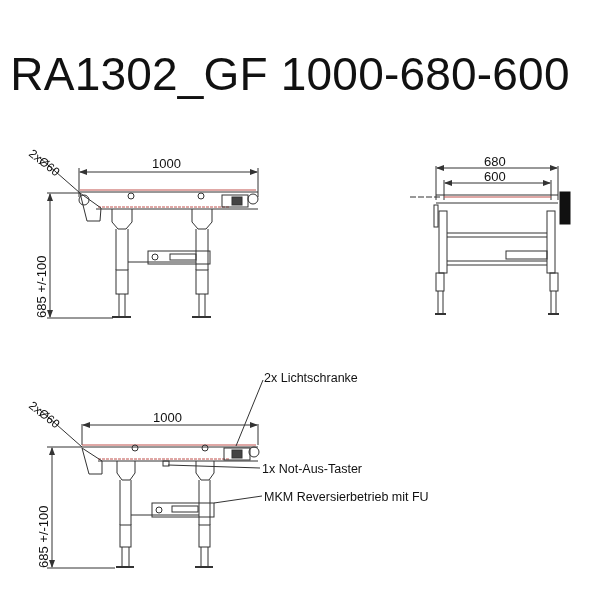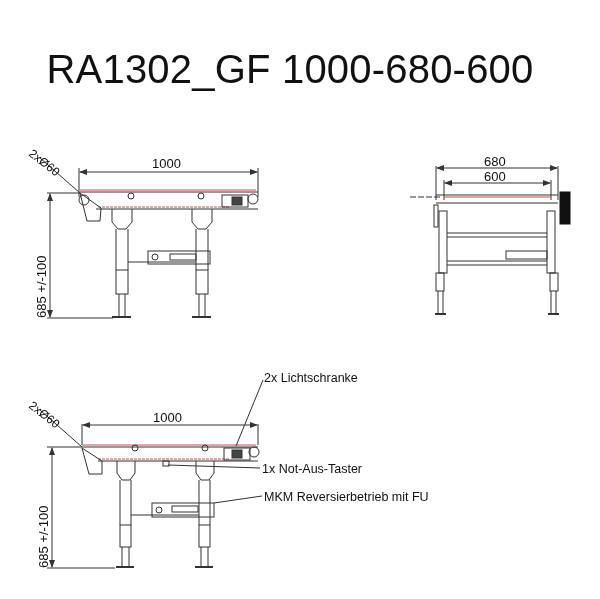--- a/index.html
+++ b/index.html
@@ -1,17 +1,17 @@
 <!DOCTYPE html>
 <html><head>
 <meta charset="utf-8">
 <style>
   html,body{margin:0;padding:0;background:#fff;}
   body{width:600px;height:599px;position:relative;overflow:hidden;font-family:"Liberation Sans",sans-serif;}
-  .title{position:absolute;left:0;top:47px;width:580px;text-align:center;font-size:40px;color:#111;letter-spacing:0.2px;}
+  .title{position:absolute;left:0;top:47px;width:580px;text-align:center;font-size:46px;color:#111;letter-spacing:0.2px;}
   svg{position:absolute;left:0;top:0;}
   .lbl{font-family:"Liberation Sans",sans-serif;fill:#111;}
 </style>
 </head>
 <body>
 
 <div class="title">RA1302_GF 1000-680-600</div>
 
 <svg width="600" height="599" viewBox="0 0 600 599">
   <defs>

